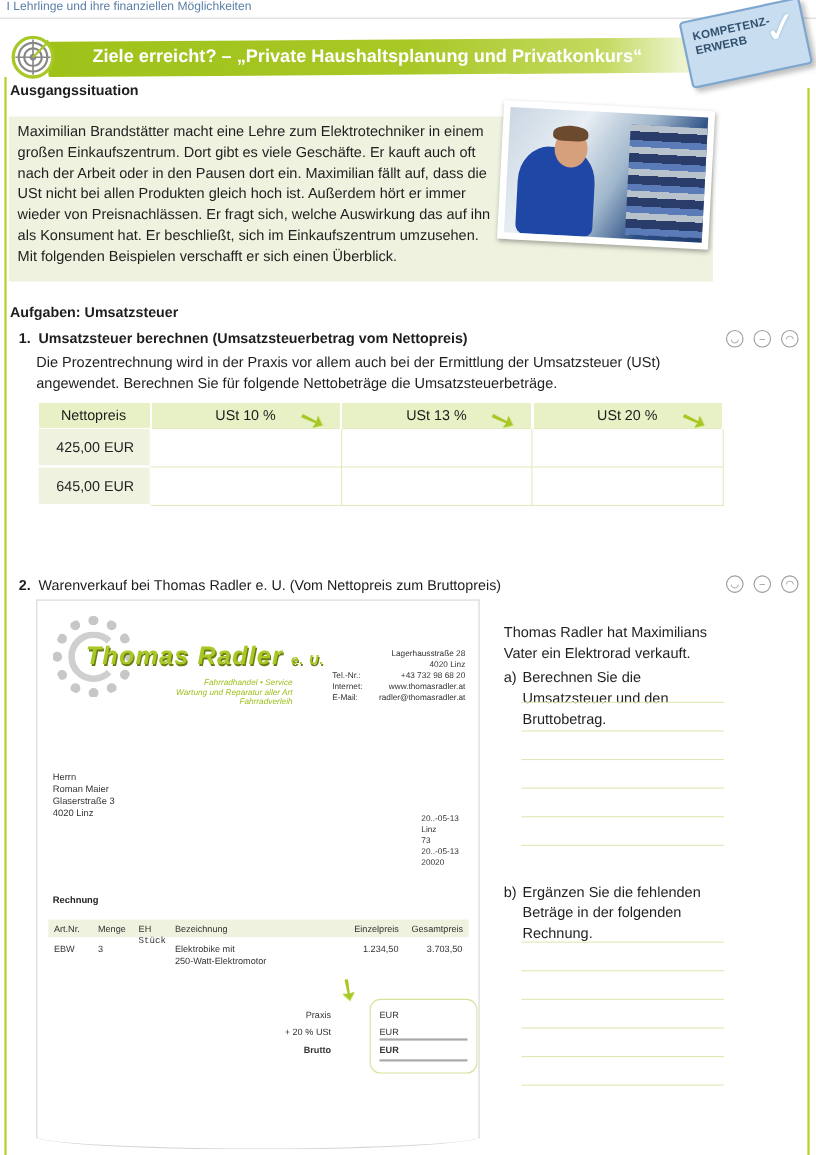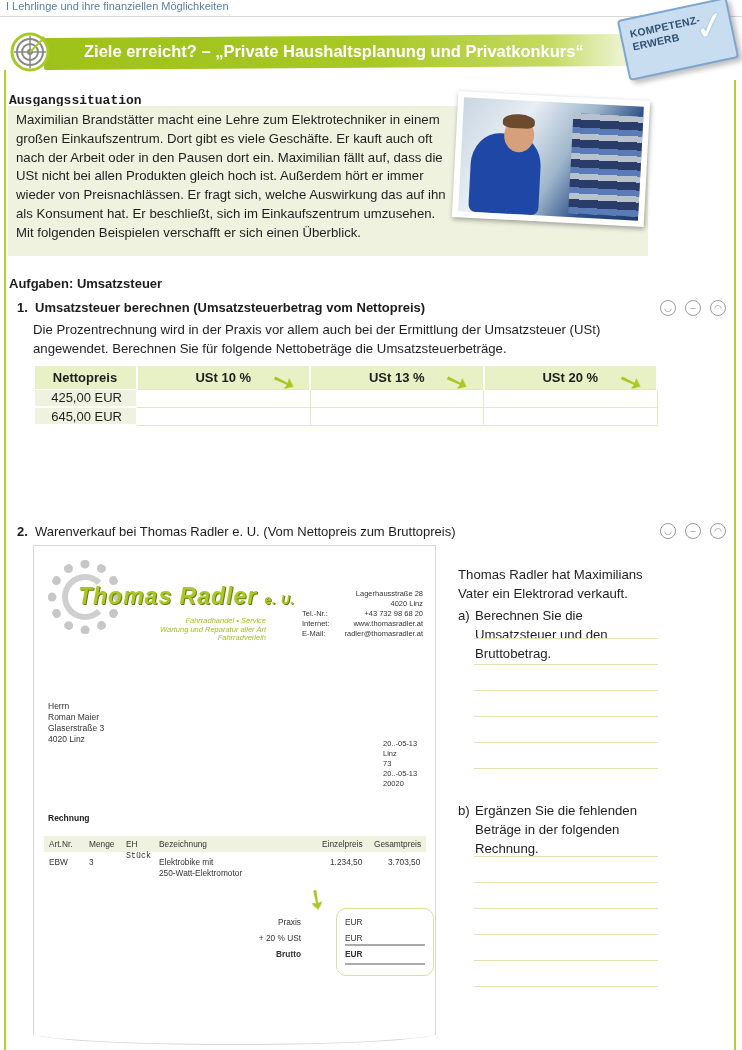--- a/index.html
+++ b/index.html
@@ -39,22 +39,22 @@
     background: repeating-linear-gradient(180deg, #b7c2cc 0 6px, #2a3d6a 6px 14px, #5a7bb8 14px 20px); }
 
   .task-title { position: absolute; font-size: 13px; font-weight: bold; color: #1d1d1d; }
   .task-num { display: inline-block; width: 18px; }
   .task-body { position: absolute; left: 33px; font-size: 13.2px; line-height: 19px; color: #1f1f1f; }
 
   .smileys { position: absolute; display: flex; gap: 9px; }
   .smiley { width: 16px; height: 16px; border: 1px solid #9a9a9a; border-radius: 50%; font-size: 9px; color: #8a8a8a; display: flex; align-items: center; justify-content: center; line-height: 1; }
 
   .ust-table { position: absolute; left: 34px; top: 366px; width: 624px; border-collapse: collapse; font-size: 13px; }
-  .ust-table th { background: #e8f0c6; height: 23px; font-weight: bold; color: #1d1d1d; text-align: center; border-right: 2px solid #fff; position: relative; }
-  .ust-table td { height: 18px; border: 1px solid #e1ebbd; background: #fff; }
+  .ust-table th { background: #e8f0c6; height: 23px; font-weight: normal; color: #1d1d1d; text-align: center; border-right: 2px solid #fff; position: relative; }
+  .ust-table td { height: 35px; border: 1px solid #e1ebbd; background: #fff; }
   .ust-table td.netto { background: #eef2df; text-align: right; padding-right: 14px; border-color: #fff; border-bottom: 2px solid #fff; color: #1f1f1f; }
   .ust-table th:first-child { width: 102px; }
   .hint-arrow { position: absolute; right: 14px; top: 2px; font-size: 28px; color: #a8c826; transform: rotate(-20deg); line-height: 1; text-shadow: 1px 1px 0 #d8e89a; pointer-events: none; }
 
   .invoice { position: absolute; left: 33px; top: 545px; width: 403px; height: 490px; background: #fff; border: 1px solid #d6d6d6; border-bottom: none; }
   .invoice-bottom { position: absolute; left: 33px; top: 1015px; width: 403px; height: 30px; border-bottom: 1px solid #d6d6d6; border-radius: 0 0 50% 50% / 0 0 40% 40%; }
   .logo-gear { position: absolute; left: 14px; top: 14px; width: 74px; height: 74px; border-radius: 50%; border: 9px dotted #c7c7c7; }
   .logo-gear-inner { position: absolute; left: 28px; top: 28px; width: 46px; height: 46px; border-radius: 50%; border: 6px solid #cfcfcf; border-right-color: transparent; }
   .logo-name { position: absolute; left: 44px; top: 37px; font-size: 23px; font-style: italic; font-weight: bold; color: #a8c826; letter-spacing: 1px; text-shadow: 1px 1px 0 #6b7d12; white-space: nowrap; }
   .logo-suffix { font-size: 12px; }
@@ -107,21 +107,21 @@
   <div class="badge-check">✓</div>
   <div class="badge-text">
     <div>KOMPETENZ-</div>
     <div>ERWERB</div>
   </div>
 </div>
 
 <div class="left-rule"></div>
 <div class="right-rule"></div>
 
-<div class="section-heading" style="left:9px; top:93px;font-family:Liberation Mono, monospace;">Ausgangssituation</div>
+<div class="section-heading" style="left:9px; top:74px;">Ausgangssituation</div>
 <div class="situation-box"></div>
 <div class="situation-text">Maximilian Brandstätter macht eine Lehre zum Elektrotechniker in einem großen Einkaufszentrum. Dort gibt es viele Geschäfte. Er kauft auch oft nach der Arbeit oder in den Pausen dort ein. Maximilian fällt auf, dass die USt nicht bei allen Produkten gleich hoch ist. Außerdem hört er immer wieder von Preisnachlässen. Er fragt sich, welche Auswirkung das auf ihn als Konsument hat. Er beschließt, sich im Einkaufszentrum umzusehen. Mit folgenden Beispielen verschafft er sich einen Überblick.</div>
 <div class="photo">
   <div class="photo-inner">
     <div class="photo-rack"></div>
     <div class="photo-person"></div>
     <div class="photo-head"></div>
     <div class="photo-hair"></div>
   </div>
 </div>

